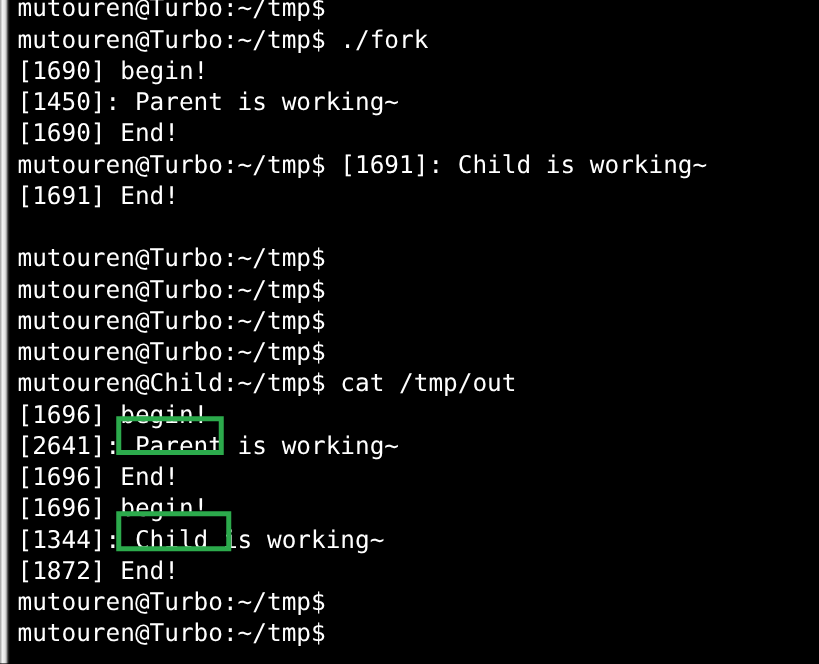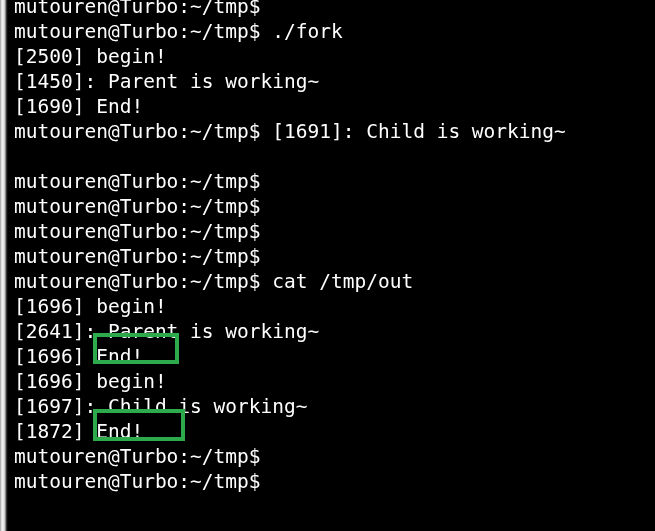--- a/index.html
+++ b/index.html
@@ -66,35 +66,36 @@
 
 <div id="terminal">
 
   <div id="left-frame"></div>
 
   <div id="screen">
 
     <div id="lines">
       <div class="line">mutouren@Turbo:~/tmp$</div>
       <div class="line">mutouren@Turbo:~/tmp$ ./fork</div>
-      <div class="line">[2500] begin!</div>
+      <div class="line">[1690] begin!</div>
       <div class="line">[1450]: Parent is working~</div>
       <div class="line">[1690] End!</div>
       <div class="line">mutouren@Turbo:~/tmp$ [1691]: Child is working~</div>
+      <div class="line">[1691] End!</div>
       <div class="line blank"></div>
       <div class="line">mutouren@Turbo:~/tmp$</div>
       <div class="line">mutouren@Turbo:~/tmp$</div>
       <div class="line">mutouren@Turbo:~/tmp$</div>
       <div class="line">mutouren@Turbo:~/tmp$</div>
-      <div class="line">mutouren@Turbo:~/tmp$ cat /tmp/out</div>
+      <div class="line">mutouren@Child:~/tmp$ cat /tmp/out</div>
       <div class="line">[1696] begin!</div>
       <div class="line">[2641]: Parent is working~</div>
       <div class="line">[1696] End!</div>
       <div class="line">[1696] begin!</div>
-      <div class="line">[1697]: Child is working~</div>
+      <div class="line">[1344]: Child is working~</div>
       <div class="line">[1872] End!</div>
       <div class="line">mutouren@Turbo:~/tmp$</div>
       <div class="line">mutouren@Turbo:~/tmp$</div>
     </div>
 
     <div class="highlight-box" id="hl-0" style="left: 85px; top: 333px; width: 86px; height: 31px; border-color: rgb(44, 170, 76);"></div>
     <div class="highlight-box" id="hl-1" style="left: 85px; top: 409px; width: 92px; height: 32px; border-color: rgb(44, 170, 76);"></div>
 
   </div>
 </div>

